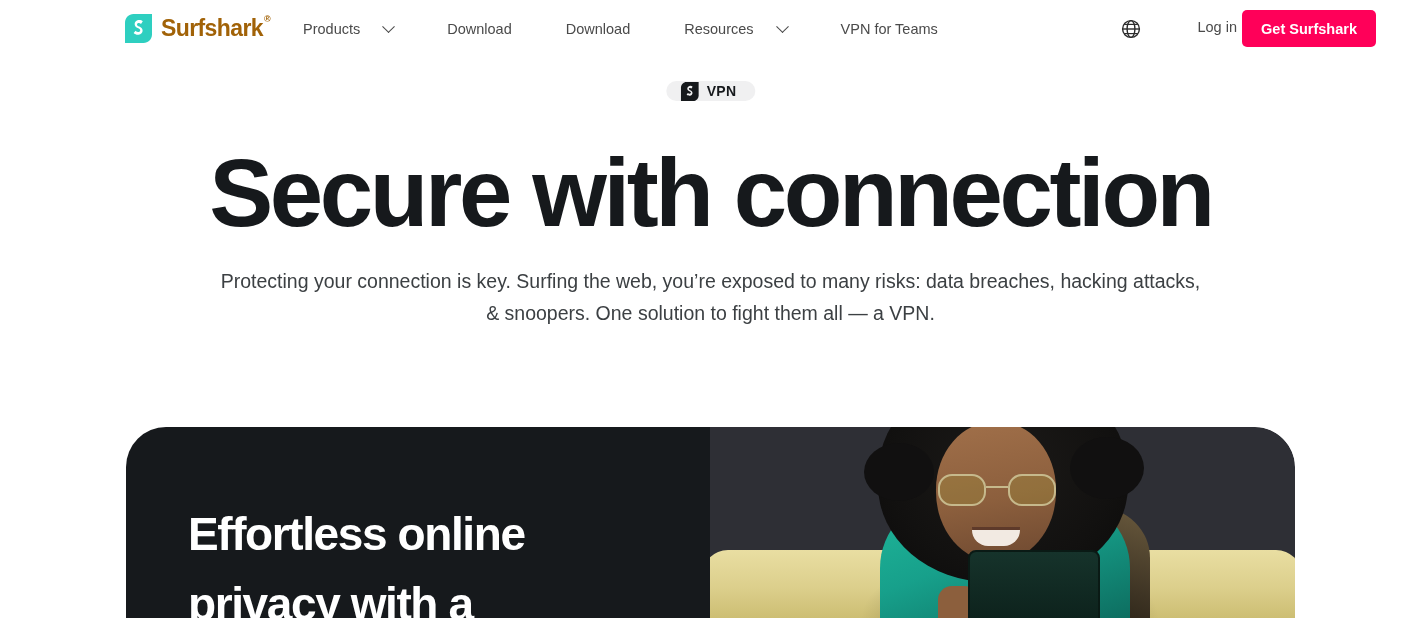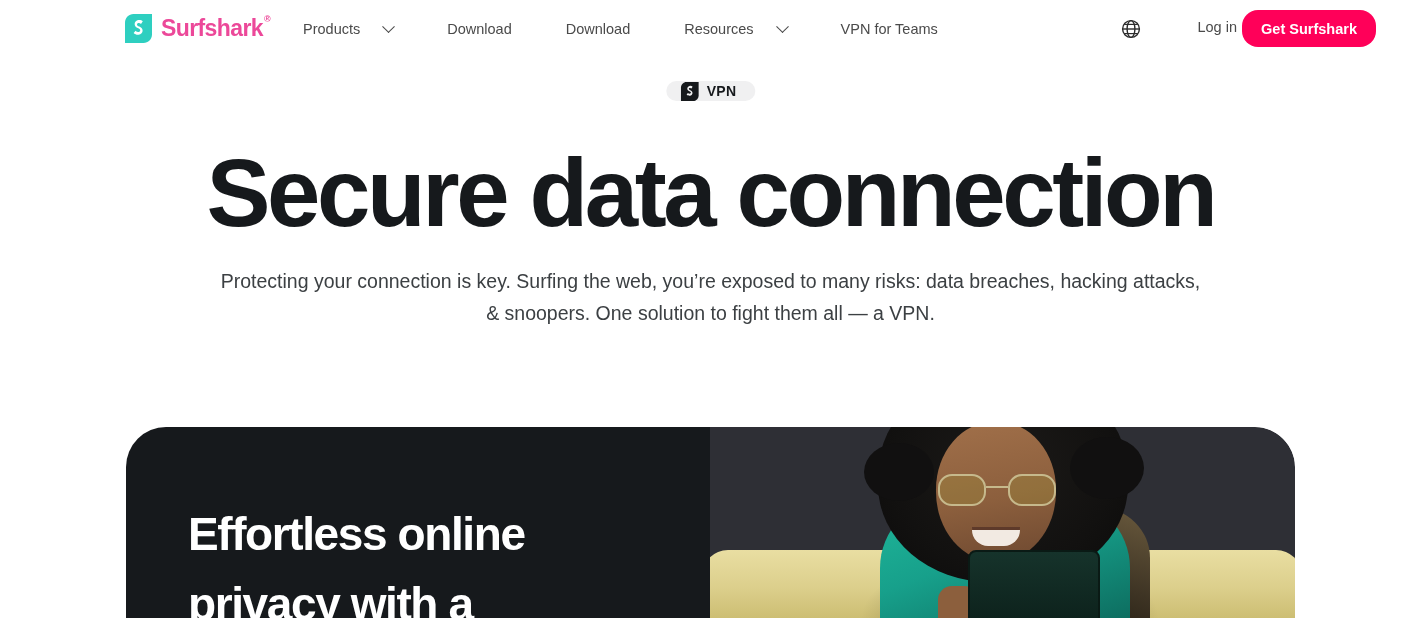--- a/index.html
+++ b/index.html
@@ -30,21 +30,21 @@
     display: flex;
     align-items: center;
     gap: 8px;
     cursor: pointer;
     text-decoration: none;
   }
   .brand-mark { width: 29px; height: 31px; display: block; flex: none; }
   .brand-text {
     font-size: 23px;
     font-weight: 700;
-    color: #ec4899;
+    color: #a16207;
     letter-spacing: -0.6px;
     line-height: 1;
     position: relative;
     white-space: nowrap;
   }
   .brand-reg {
     font-size: 9px;
     font-weight: 700;
     vertical-align: super;
     position: relative;
@@ -115,21 +115,21 @@
     position: absolute;
     right: 45px;
     top: 10px;
     height: 37px;
     padding: 0 19px;
     background: #ff0059;
     color: #ffffff;
     font-size: 14.5px;
     font-weight: 700;
     border: none;
-    border-radius: 16px;
+    border-radius: 5px;
     cursor: pointer;
     display: flex;
     align-items: center;
     font-family: inherit;
     white-space: nowrap;
   }
 
   
   .hero { position: absolute; top: 58px; left: 0; width: 1421px; }
 
@@ -415,21 +415,21 @@
 <section class="hero">
 
   <div class="badge">
     <svg class="badge-mark" viewBox="0 0 29 31">
       <path d="M1 9.5C1 4.8 4.8 1 9.5 1H28v20.5C28 26.2 24.2 30 19.5 30H1V9.5Z" fill="#16191c"></path>
       <path d="M18.8 8.2c-1.1-1.1-3-1.6-4.8-1.1-2.3.6-3.6 2.5-3.3 4.6.2 1.6 1.4 2.6 3.1 3.4 1.6.8 2.3 1.3 2.4 2.1.1 1-.8 1.8-2 1.8-1.1 0-1.9-.4-2.6-1.2l-2 2.2c1.2 1.3 3.1 2 5 1.8 2.5-.3 4.2-2.1 4-4.5-.2-1.8-1.4-2.8-3.3-3.7-1.5-.7-2.2-1.2-2.3-1.9-.1-.9.7-1.6 1.8-1.6.9 0 1.6.3 2.2.9l1.8-2.8Z" fill="#f0f0f1"></path>
     </svg>
     <span class="badge-label">VPN</span>
   </div>
 
-  <h1 class="headline">Secure data connection</h1>
+  <h1 class="headline">Secure with connection</h1>
 
   <p class="subhead">Protecting your connection is key. Surfing the web, you’re exposed to many risks: data breaches, hacking attacks, &amp; snoopers. One solution to fight them all — a VPN.</p>
 </section>
 
 <div class="card">
   <div class="card-left">
     <h2 class="card-title">Effortless online privacy with a</h2>
   </div>
   <div class="card-right"></div>
 </div>

